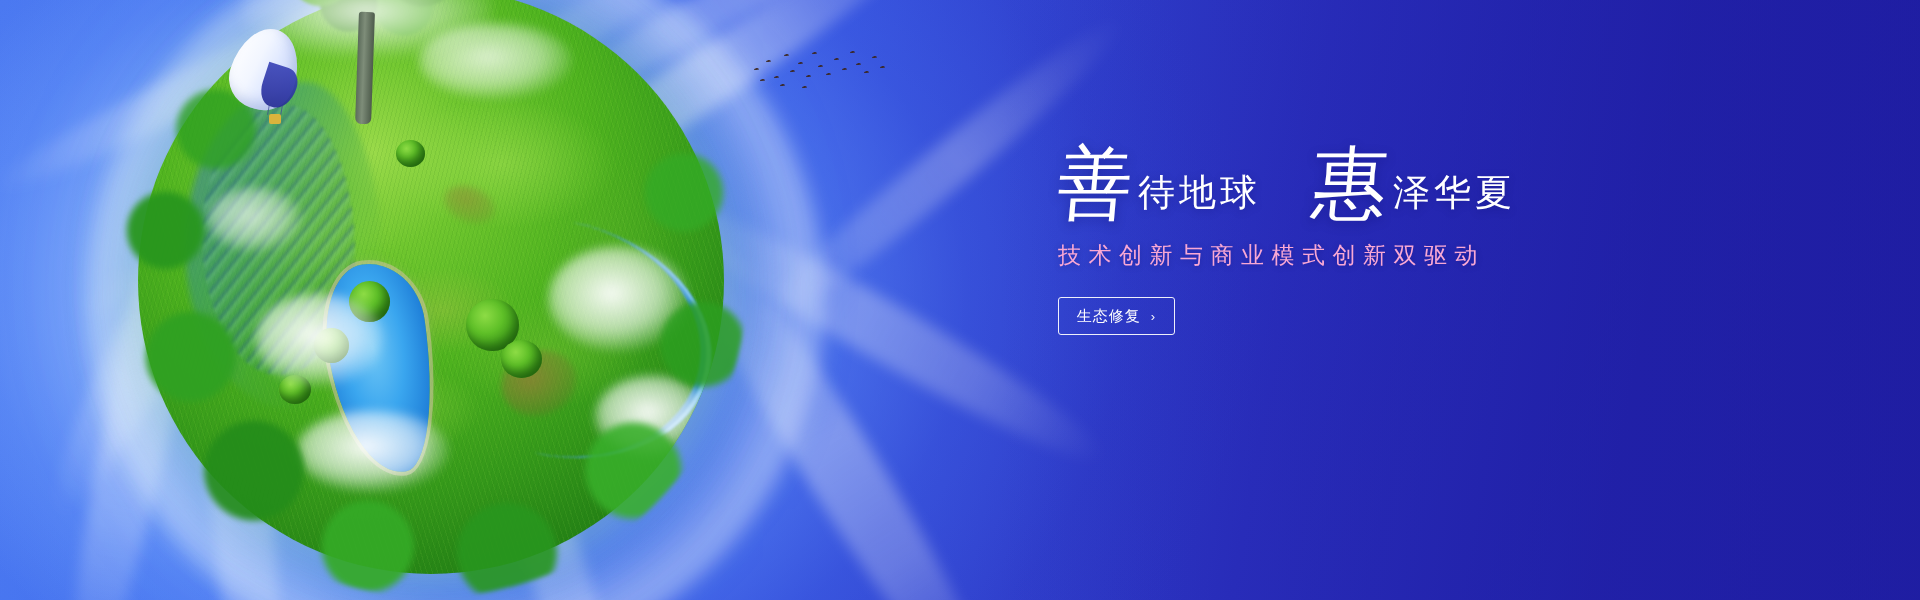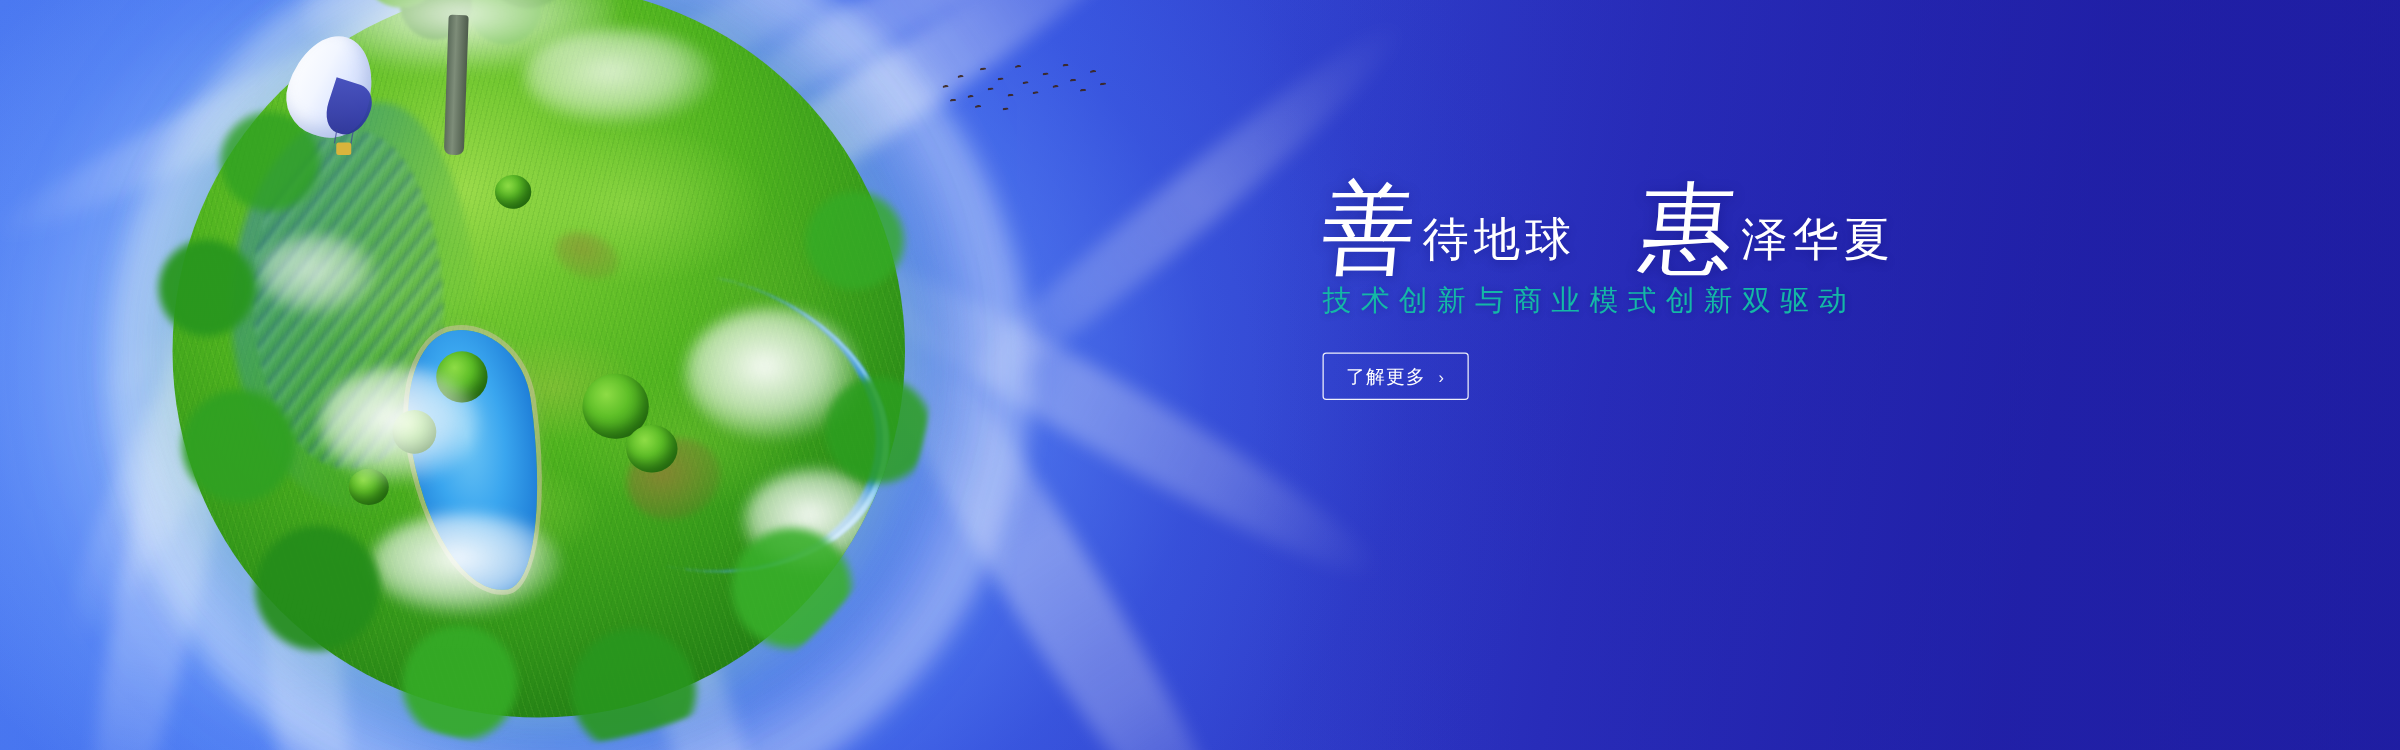--- a/index.html
+++ b/index.html
@@ -306,22 +306,22 @@
     font-size:37px;
     font-weight:400;
     letter-spacing:4px;
     margin-left:6px;
     position:relative; top:-4px;
     text-shadow:0 2px 8px rgba(10,10,90,0.3);
   }
   .phrase-gap { width:52px; }
 
   .subtitle {
-    margin-top:7px;
-    color:#14b8a6;
+    margin-top:22px;
+    color:#f9a8d4;
     font-size:23px;
     letter-spacing:7.5px;
     font-weight:400;
     white-space:nowrap;
     text-shadow:0 1px 6px rgba(10,10,90,0.3);
   }
   .description {
     margin-top:20px;
     color:#f2f4ff;
     font-size:17px;
@@ -448,18 +448,18 @@
       <span class="phrase-gap"></span>
       <span class="phrase">
         <span class="big-char">惠</span>
         <span class="small-chars">泽华夏</span>
       </span>
     </div>
 
     <div class="subtitle">技术创新与商业模式创新双驱动</div>
 
     <div class="cta">
-      <span>了解更多</span>
+      <span>生态修复</span>
       <span class="chev">›</span>
     </div>
 
   </div>
 </div>
 
 </body></html>

